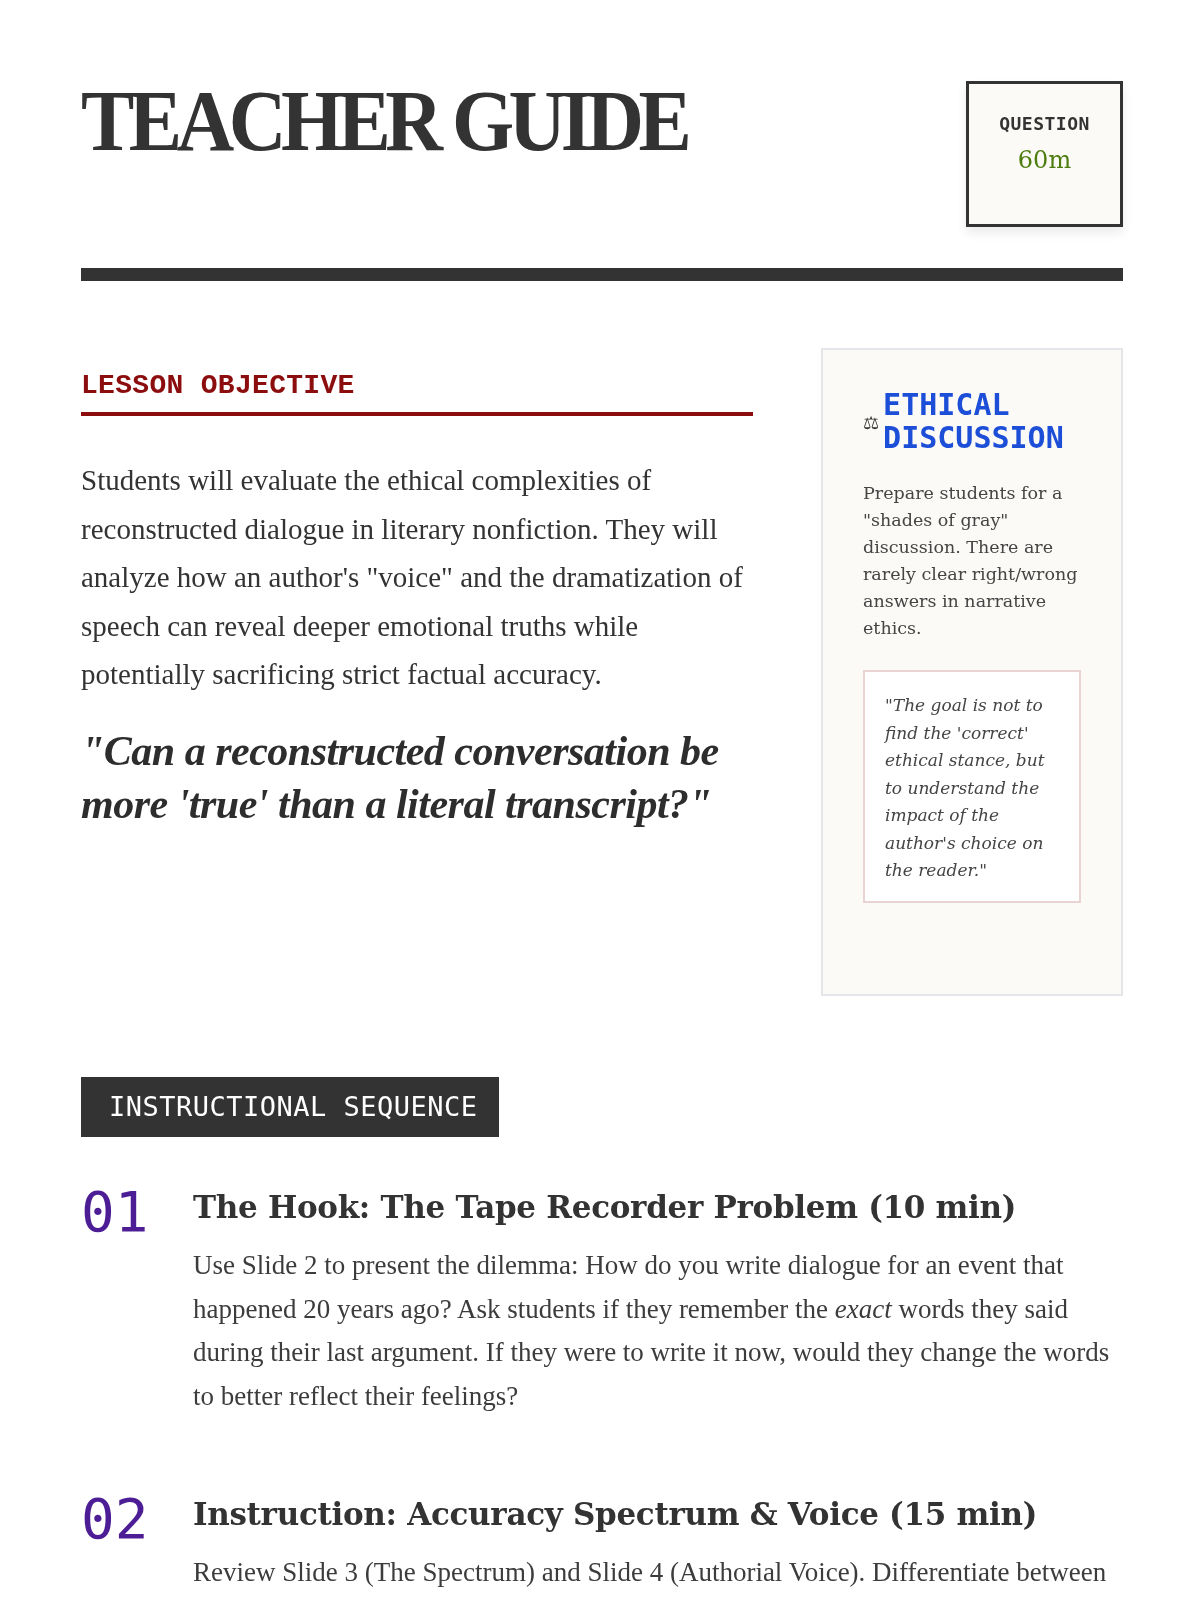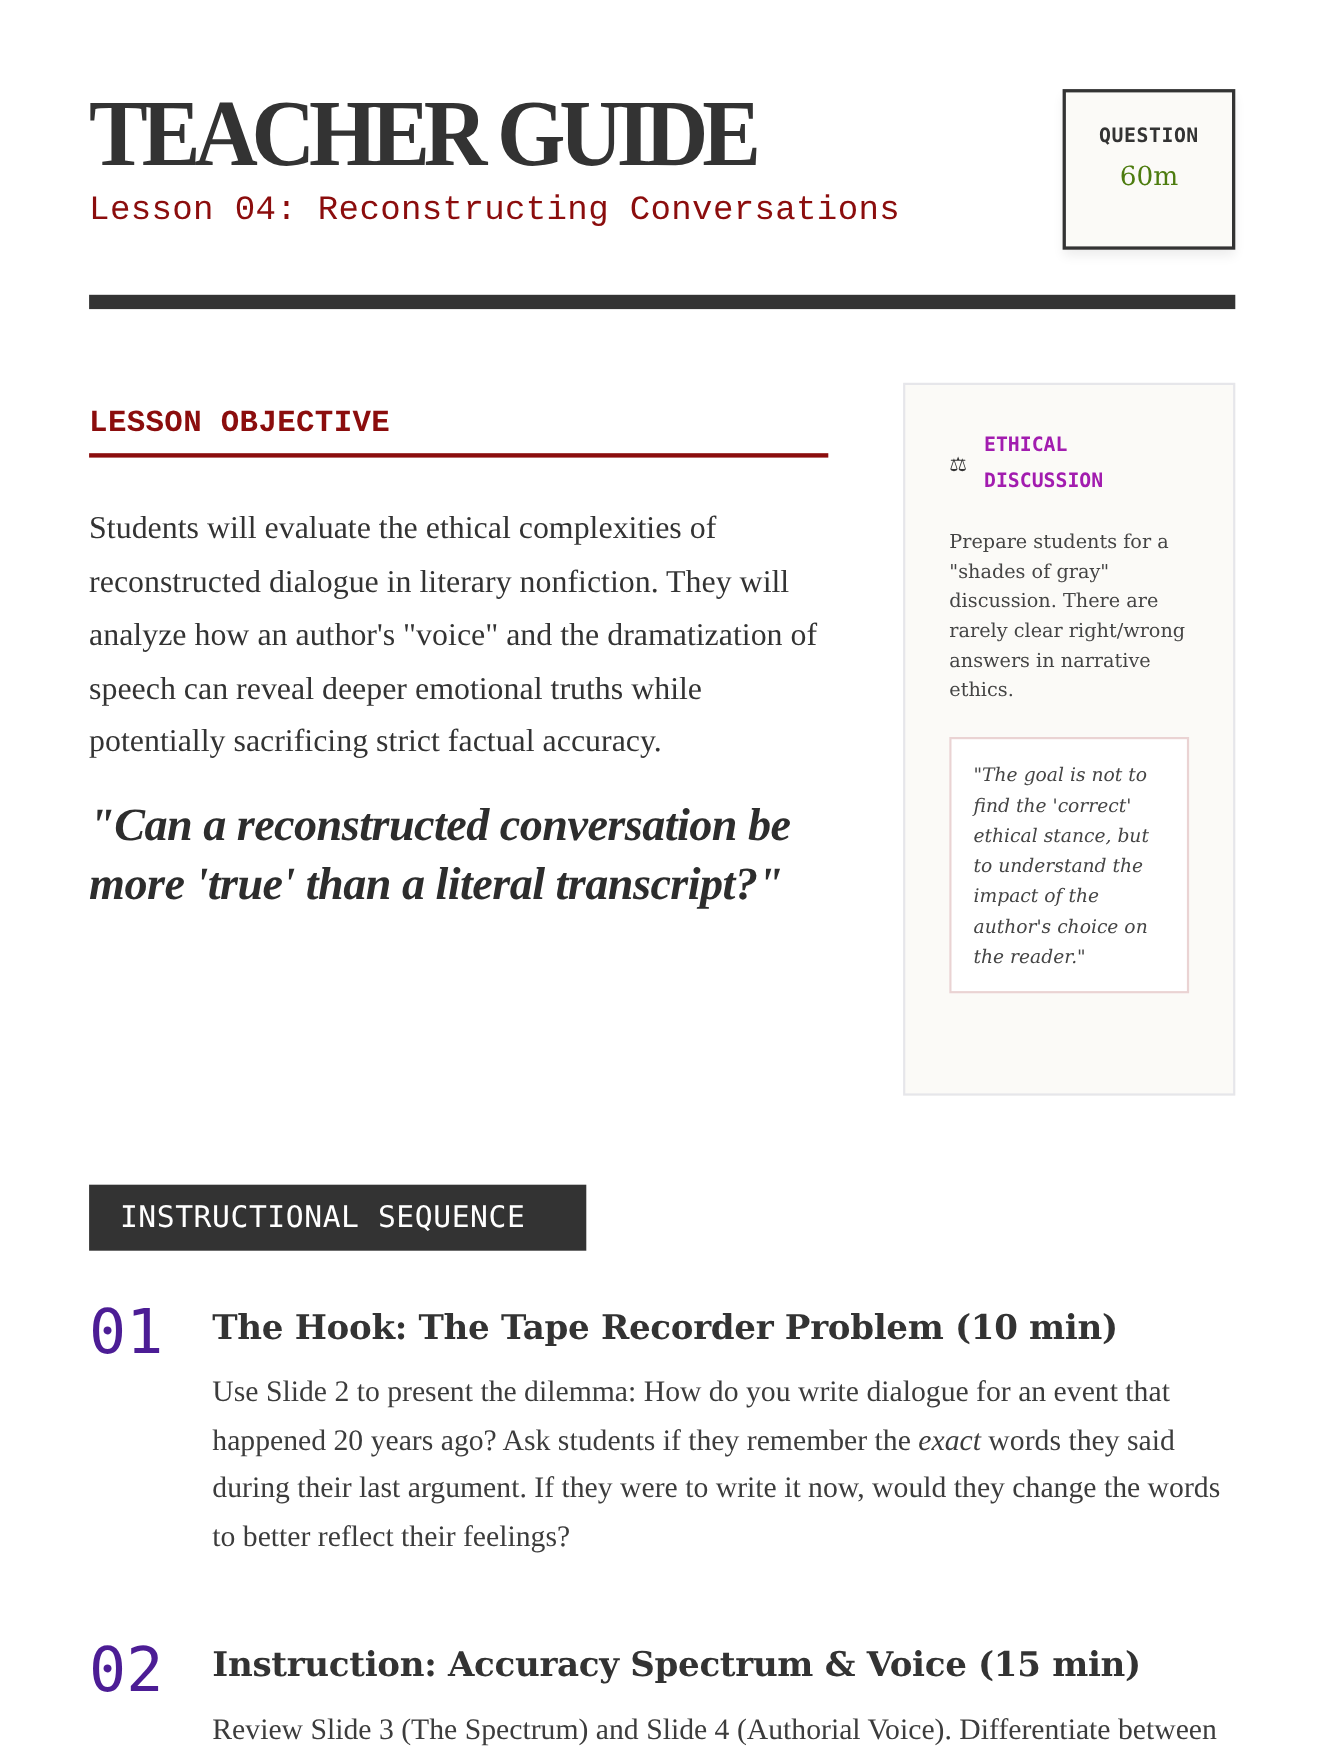--- a/index.html
+++ b/index.html
@@ -60,38 +60,38 @@
     }
 
     .sidebar {
       position: absolute; left: 740px; top: 348px; width: 302px; height: 648px;
       background: #fbfaf7; border: 2px solid #e6e6ea;
       padding: 38px 40px 0 40px;
     }
     .sidebar-head { display: flex; align-items: center; }
     .scale-icon { font-size: 18px; color: #333333; width: 33px; margin-top: 2px; }
     .sidebar-title {
-      font-family: "DejaVu Sans Mono", monospace; font-weight: 700; font-size: 18px;
-      line-height: 33px; color: #a21caf;
+      font-family: "DejaVu Sans Mono", monospace; font-weight: 700; font-size: 30px;
+      line-height: 33px; color: #1d4ed8;
     }
     .sidebar-text {
       margin-top: 26px;
       font-family: "DejaVu Serif", serif; font-size: 17.5px; line-height: 27px;
       color: #444444;
     }
     .sidebar-quote {
       margin-top: 28px; border: 2px solid #ead3d3; background: #ffffff;
       padding: 20px 20px 16px 20px; width: 218px;
       font-family: "DejaVu Serif", serif; font-style: italic; font-size: 17px;
       line-height: 27.5px; color: #444444;
     }
 
     
     .seq-label {
-      position: absolute; left: 0; top: 1077px; height: 60px; width: 452px;
+      position: absolute; left: 0; top: 1077px; height: 60px; width: 418px;
       background: #333333; color: #ffffff;
       font-family: "DejaVu Sans Mono", monospace; font-size: 27px; line-height: 60px;
       padding-left: 28px; letter-spacing: 0.5px;
     }
     .step { position: absolute; left: 0; width: 1042px; }
     .step-num {
       position: absolute; left: 0; top: 0;
       font-family: "DejaVu Sans Mono", monospace; font-size: 56px; line-height: 1;
       color: #4c1d95;
     }
@@ -107,21 +107,20 @@
     }
     .step-body em { font-style: italic; }
   </style>
 </head>
 <body>
 
 <div class="page">
 
   <header class="header">
     <h1 class="title">TEACHER GUIDE</h1>
-    <div class="subtitle">Lesson 04: Reconstructing Conversations</div>
     <div class="duration-box">
       <span class="duration-label">QUESTION</span>
       <span class="duration-value">60m</span>
     </div>
     <div class="header-rule"></div>
   </header>
 
   <section class="main-col">
     <h2 class="section-head">LESSON OBJECTIVE</h2>
     <p class="objective-text">Students will evaluate the ethical complexities of reconstructed dialogue in literary nonfiction. They will analyze how an author's "voice" and the dramatization of speech can reveal deeper emotional truths while potentially sacrificing strict factual accuracy.</p>

